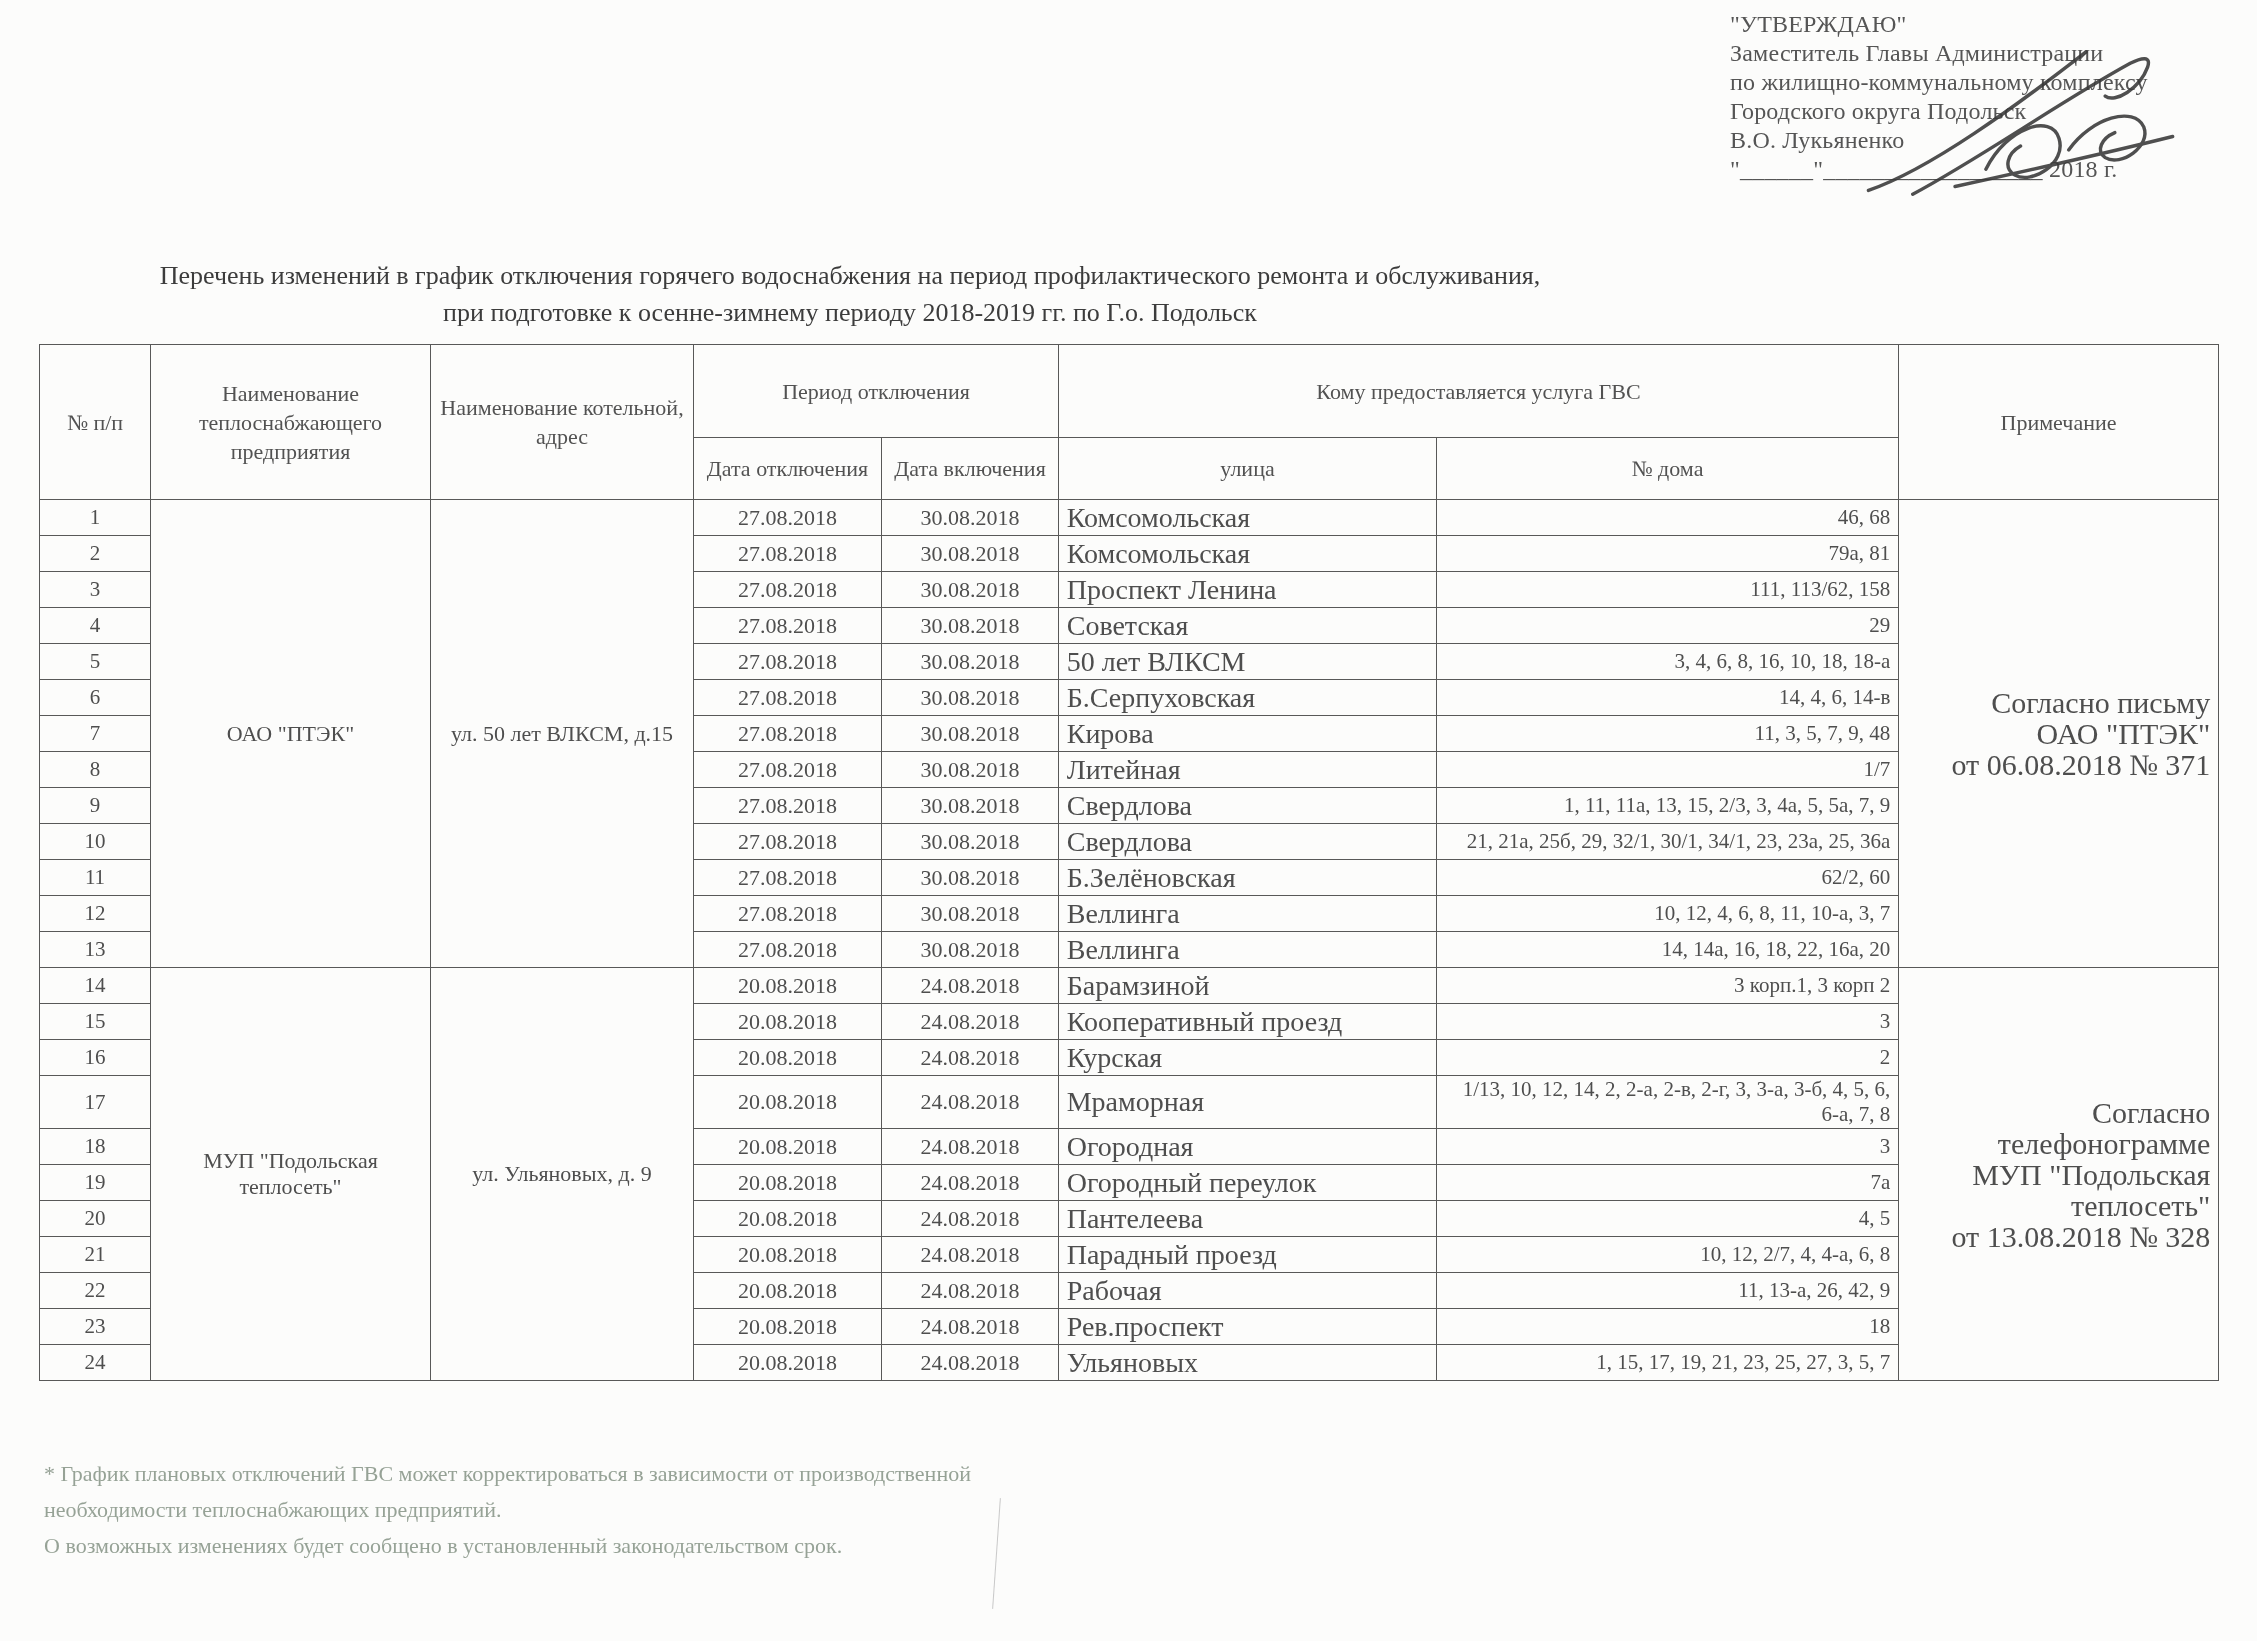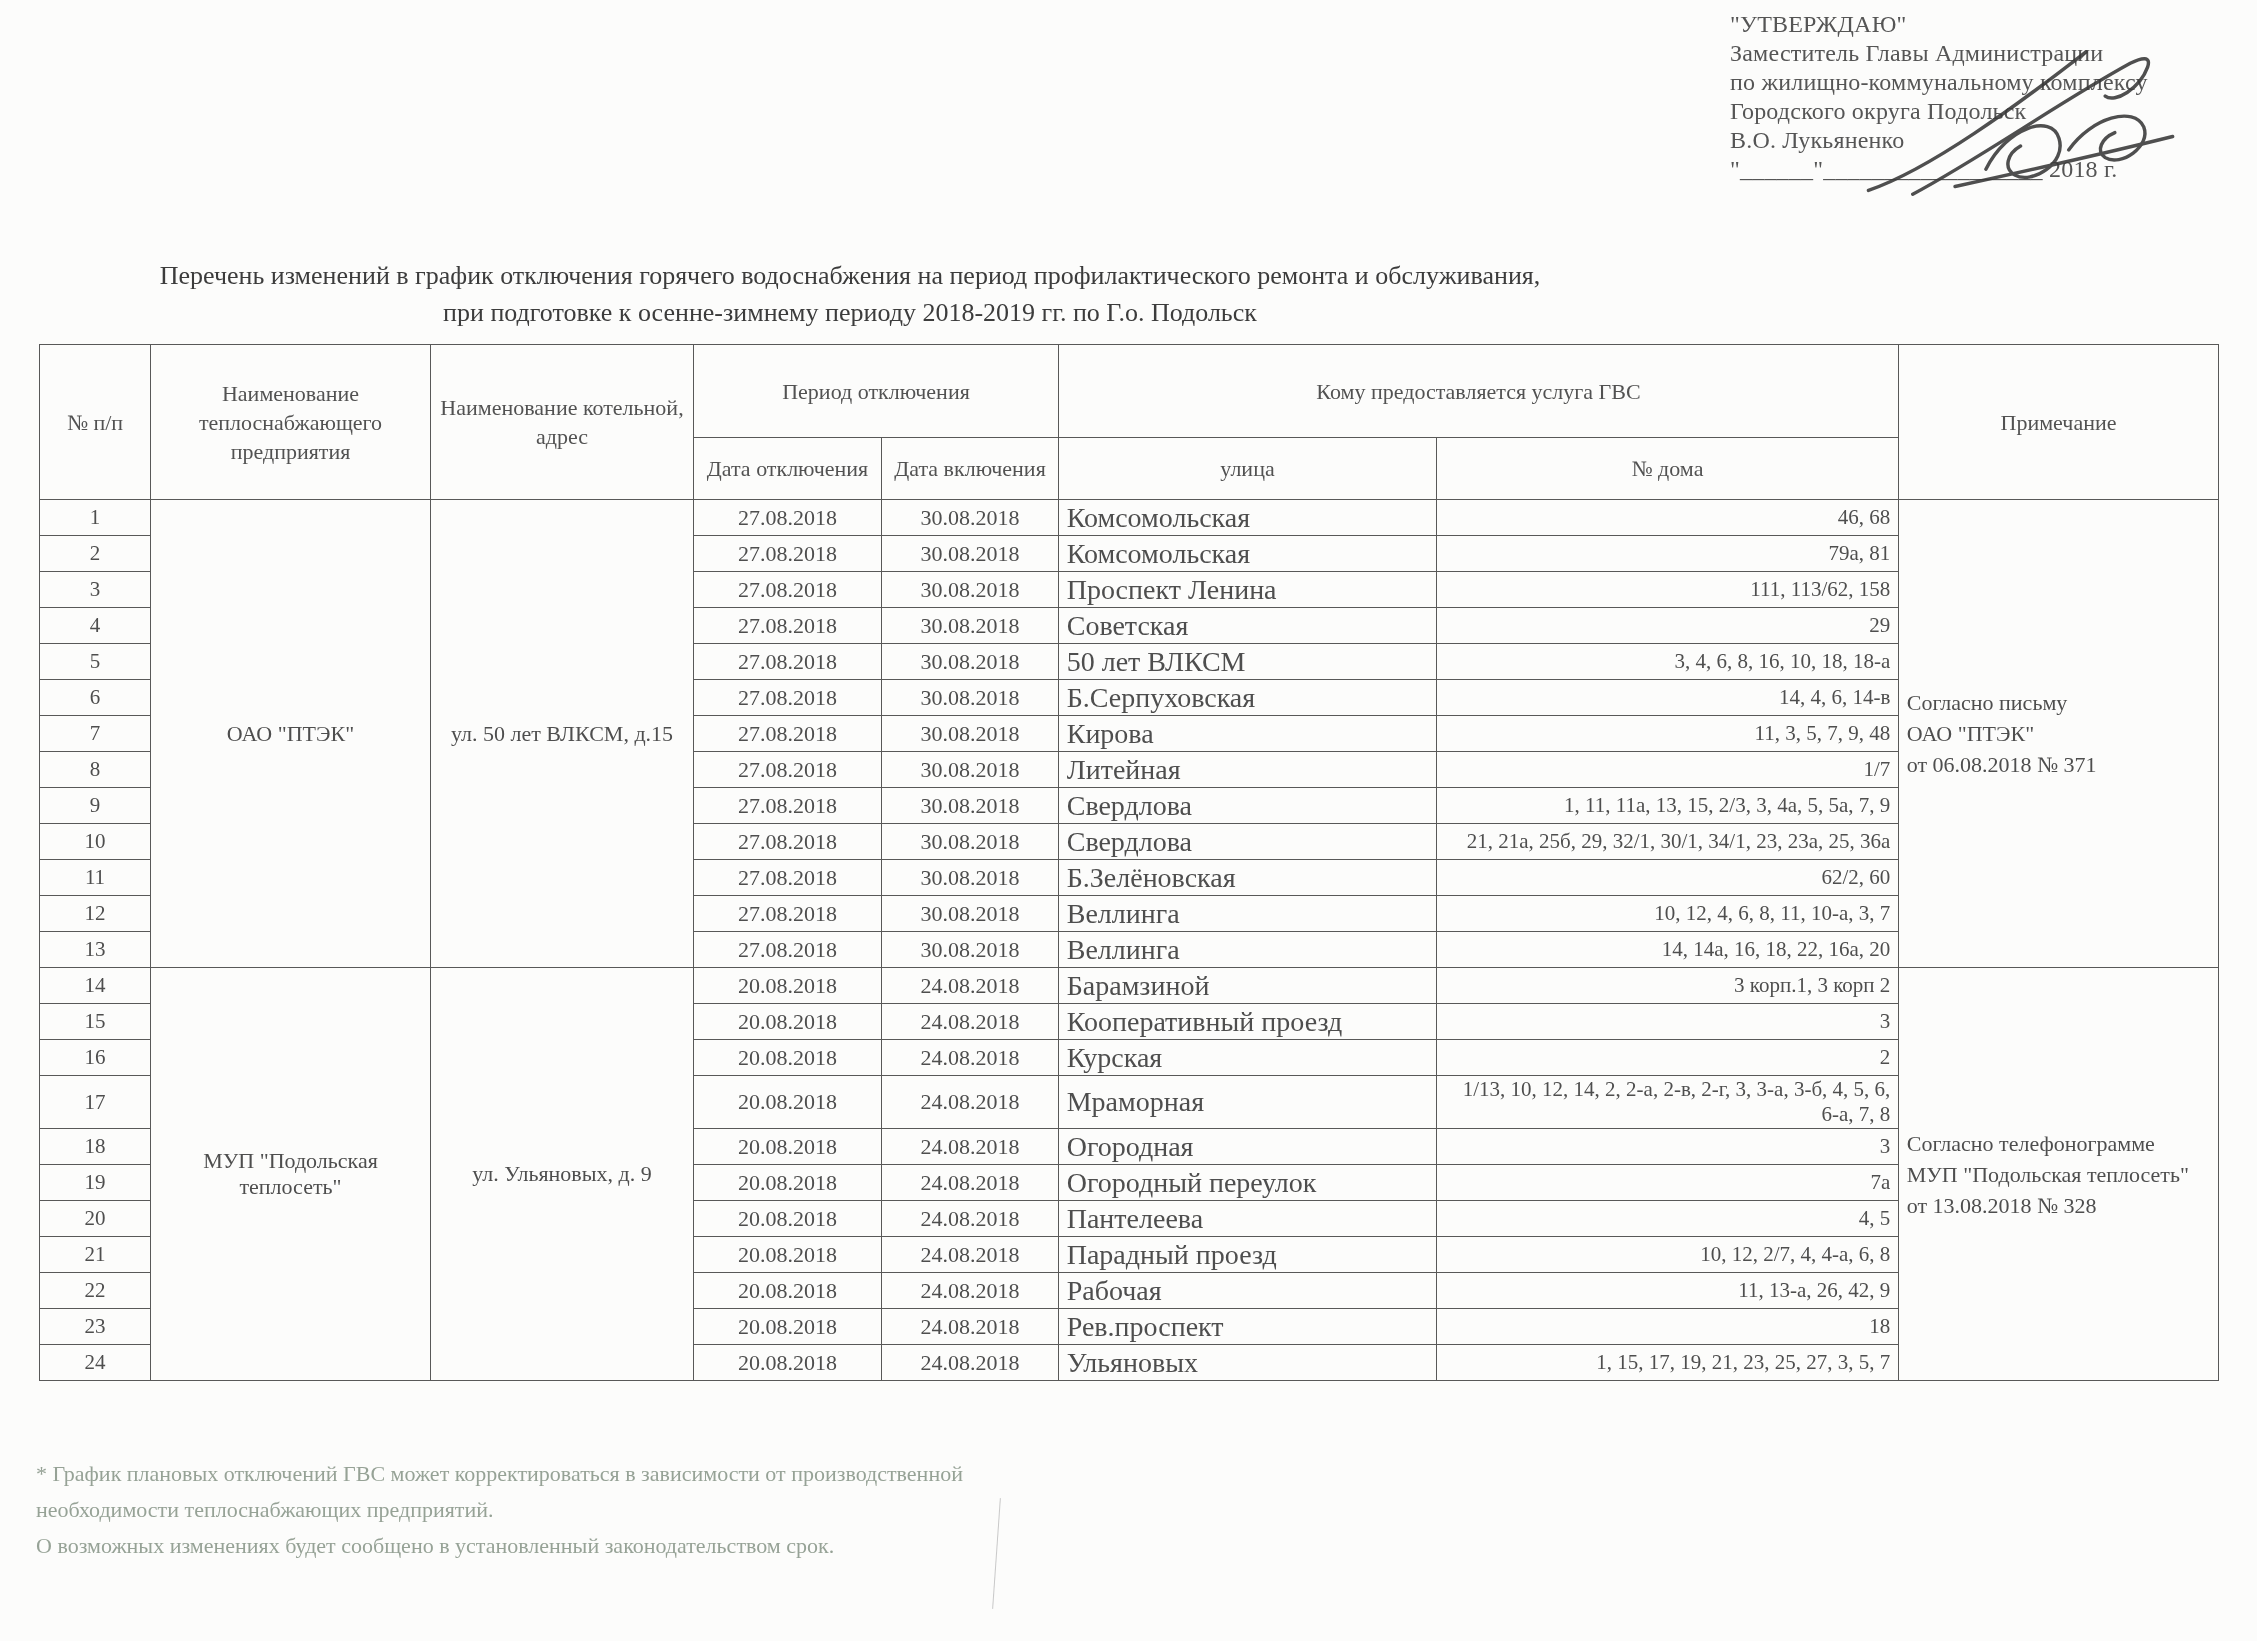--- a/index.html
+++ b/index.html
@@ -49,24 +49,24 @@
     font-size:22px;line-height:29px;color:#525252;
   }
   tr.hdr-top{height:93px;}
   tr.hdr-sub{height:62px;}
   tbody tr{height:36px;}
   td.c-num{text-align:center;}
   td.c-company,td.c-boiler{text-align:center;font-size:22px;}
   td.c-off,td.c-on{text-align:center;font-size:22px;}
   td.c-street{text-align:left;padding-left:9.7px;font-size:28px;margin-left:17px;}
   td.c-house{text-align:right;padding-left:9.7px;font-size:21px;line-height:25px;}
-  td.c-note{text-align:left;font-size:22px;line-height:31px;}
+  td.c-note{text-align:right;font-size:30px;line-height:31px;}
   
   .footnotes{
-    position:absolute;top:1456px;left:36px;width:1255px;
+    position:absolute;top:1456px;left:44px;width:1255px;
     font-size:22px;line-height:36px;color:#96a296;
   }
   
   .crease{
     position:absolute;top:1498px;left:996px;width:1px;height:111px;
     background:#c9c9c9;transform:rotate(4deg);
   }
 </style>
 </head>
 <body>

